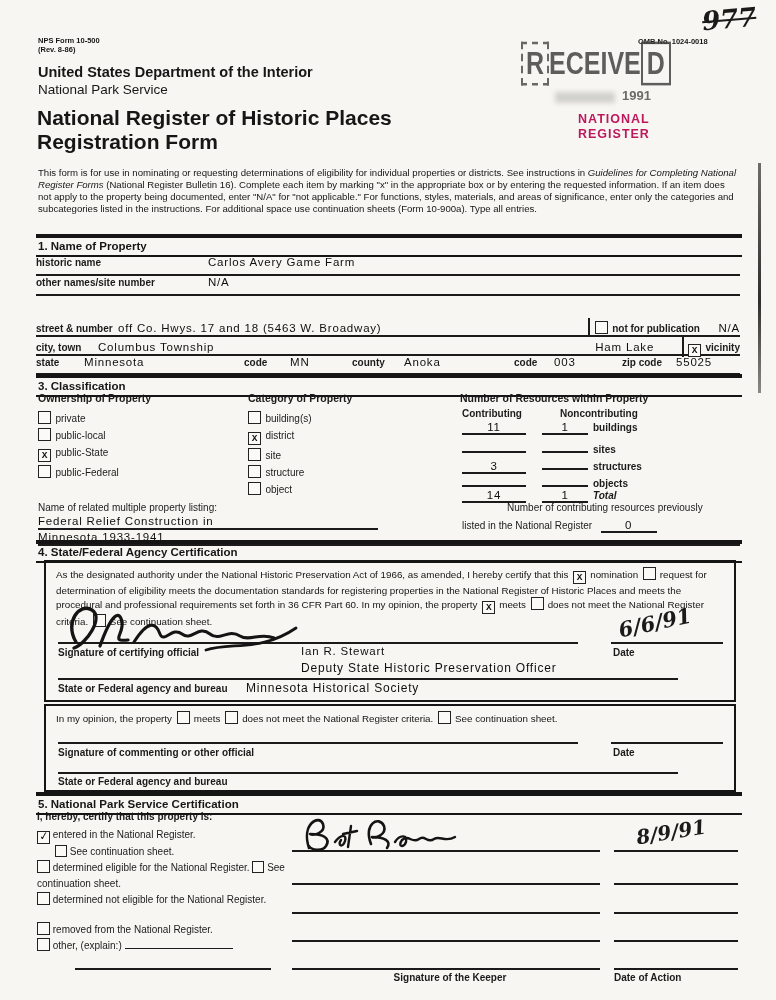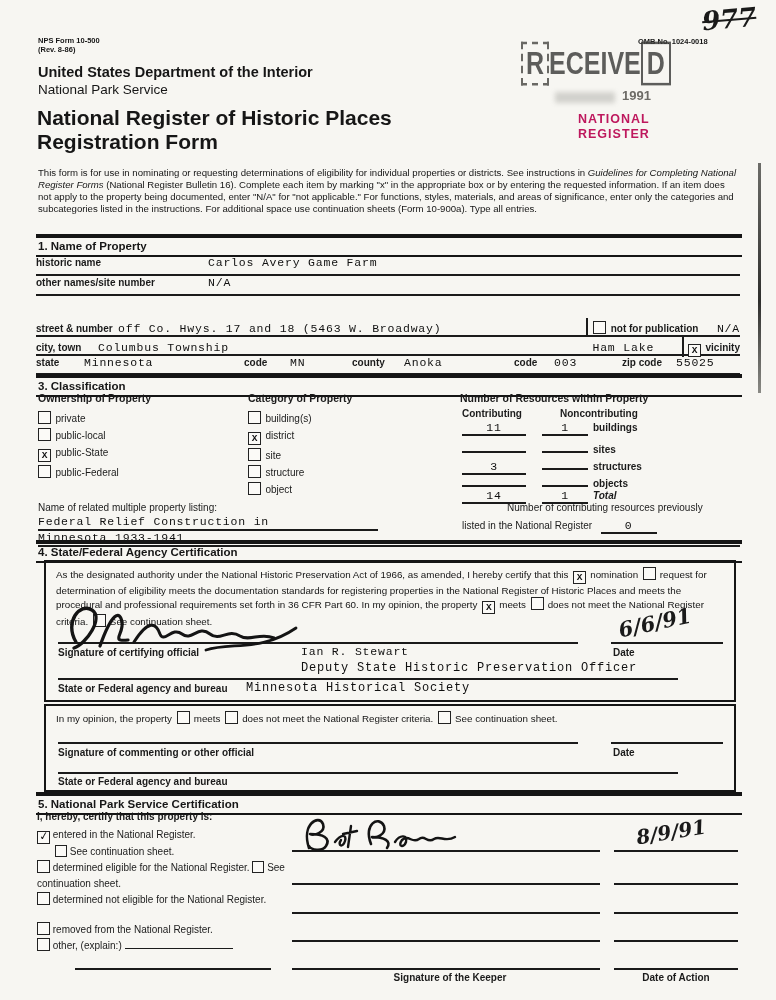--- a/index.html
+++ b/index.html
@@ -1,21 +1,21 @@
 <!DOCTYPE html>
 <html><head>
 <meta charset="utf-8">
 <style>
   html,body{margin:0;padding:0;}
   .page{position:relative;width:776px;height:1000px;background:#f7f6f2;overflow:hidden;
         font-family:"Liberation Sans",sans-serif;color:#161616;}
   .abs{position:absolute;}
   .lbl{font:700 10px "Liberation Sans",sans-serif;color:#1b1b1b;}
   .lbl-n{font:400 10px "Liberation Sans",sans-serif;color:#1b1b1b;}
-  .mono{font-family:Liberation Mono, monospace;font-size:11.5px;letter-spacing:.8px;color:#101010;}
+  .mono{font-family:Liberation Sans, sans-serif;font-size:11.5px;letter-spacing:.8px;color:#101010;}
   .sechead{position:absolute;left:36px;width:704px;border-top:4px solid #151515;border-bottom:2.5px solid #151515;
            font:700 11.5px "Liberation Sans",sans-serif;padding:2px 0 3px 2px;background:transparent;}
   .frow{position:absolute;display:flex;align-items:baseline;border-bottom:2px solid #1b1b1b;}
   .hline{position:absolute;border-bottom:2px solid #1a1a1a;height:0;}
   .cb{display:inline-block;width:11px;height:11px;border:1.6px solid #222;background:#fbfaf7;
       text-align:center;line-height:11px;font:700 9.5px "Liberation Mono",monospace;vertical-align:-2px;color:#111;}
   .cb.inline{margin:0 4px 0 2px;}
   .check-mark{font-size:13px;font-weight:700;transform:rotate(-8deg);display:inline-block;line-height:9px;}
   .boxed{position:absolute;border:2px solid #151515;background:transparent;}
   .certtext{font:400 9.8px "Liberation Sans",sans-serif;line-height:13.4px;color:#151515;}
@@ -270,16 +270,16 @@
   <svg class="sig abs" style="left:295px;top:810px;" width="180" height="45" viewBox="0 0 180 45">
     <path d="M14 38 C 6 14 24 4 28 14 C 31 23 18 26 15 24 C 28 24 36 28 31 36 C 27 42 16 40 14 36" stroke-width="2.6"></path>
     <path d="M40 32 C 46 24 52 24 50 31 C 48 38 42 36 46 30 M56 16 L 53 37 M48 24 L 62 21" stroke-width="2.4"></path>
     <path d="M76 34 C 68 14 84 5 89 16 C 92 25 79 29 77 27 C 89 27 97 31 92 38" stroke-width="2.6"></path>
     <path d="M100 32 C 105 24 113 25 111 32 C 109 38 102 37 107 30 C 114 24 117 34 124 29 C 130 24 132 34 139 29 C 145 25 150 33 160 27" stroke-width="2.4"></path>
   </svg>
 
   <div class="abs hand" style="left:636px;top:820px;font-size:20px;transform:rotate(-9deg);">8/9/91</div>
 
   <div class="abs lbl" style="left:340px;top:972px;width:220px;text-align:center;">Signature of the Keeper</div>
-  <div class="abs lbl" style="left:614px;top:972px;width:124px;text-align:center;">Date of Action</div>
+  <div class="abs lbl" style="left:614px;top:972px;width:124px;">Date of Action</div>
 
   <div class="abs" style="left:758px;top:163px;width:2.5px;height:230px;background:linear-gradient(#6c6c68,#2e2e2c 60%,#8a8a85);"></div>
 </div>
 
 </body></html>

